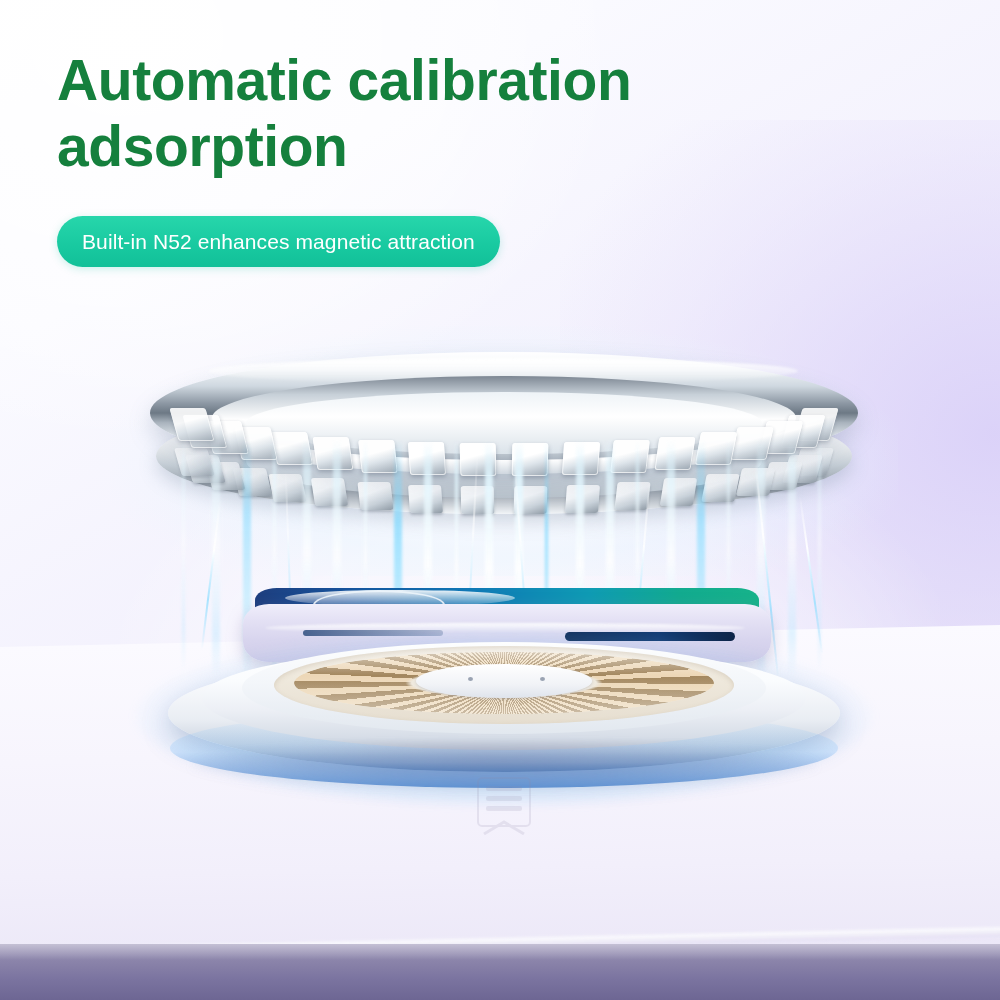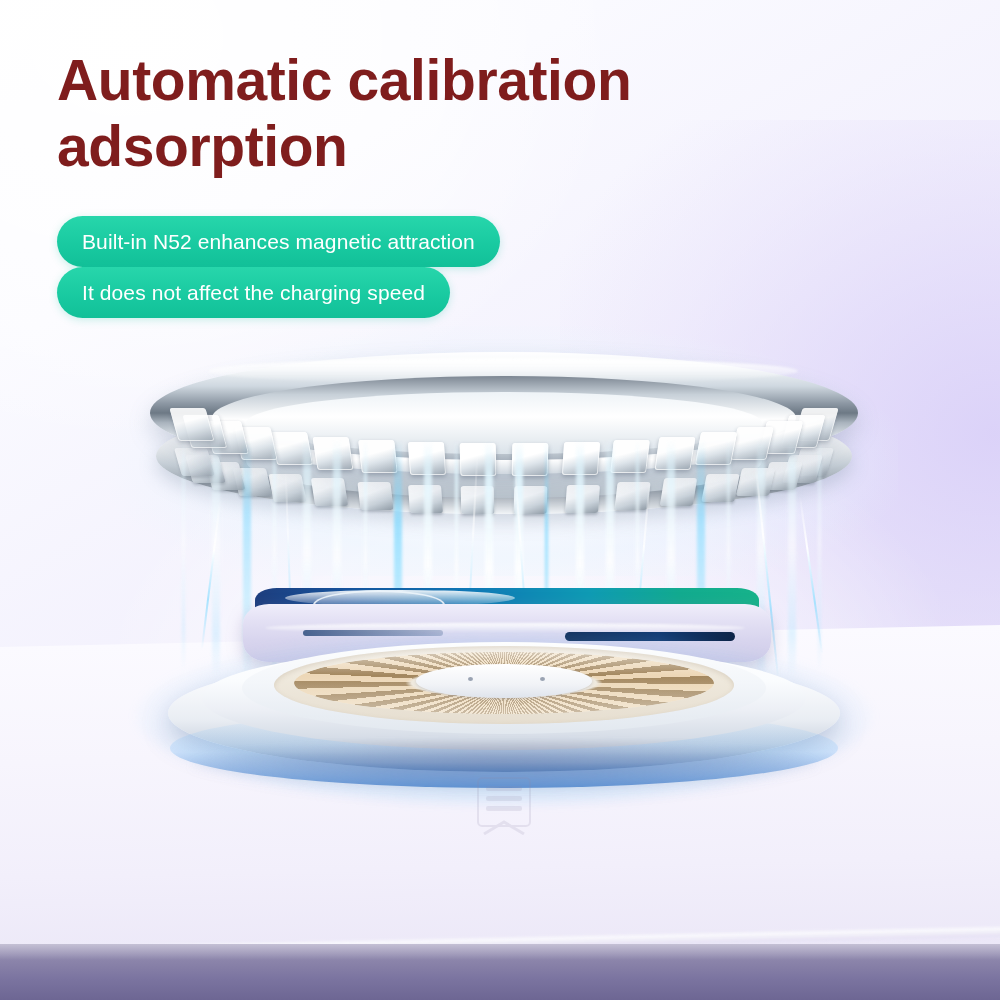--- a/index.html
+++ b/index.html
@@ -27,21 +27,21 @@
   .floor-edge{position:absolute;left:-60px;top:938px;width:1120px;height:10px;
     background:linear-gradient(180deg,rgba(255,255,255,.92),rgba(226,221,242,.9));
     transform:skewY(-1.25deg);filter:blur(1.4px);}
   .floor-front{position:absolute;left:0;top:944px;width:1000px;height:56px;
     background:linear-gradient(180deg,#9a93b6 0%,#8b84aa 30%,#7b74a0 62%,#6d6693 100%);}
   .floor-front-sheen{position:absolute;left:0;top:944px;width:1000px;height:16px;
     background:linear-gradient(180deg,rgba(255,255,255,.42),rgba(255,255,255,0));}
 
   
   .title{position:absolute;left:57px;top:47px;width:820px;
-    font-size:57px;line-height:66px;font-weight:600;color:#7f1d1d;letter-spacing:-.4px;}
+    font-size:57px;line-height:66px;font-weight:600;color:#15803d;letter-spacing:-.4px;}
   .title div{white-space:pre;}
 
   .badges{position:absolute;left:57px;top:216px;}
   .badge{display:inline-flex;align-items:center;box-sizing:border-box;
     height:51px;padding:0 25px;border-radius:26px;
     background:linear-gradient(180deg,#27d6ab 0%,#18c9a0 60%,#12c098 100%);
     color:#ffffff;font-size:21px;font-weight:400;letter-spacing:.1px;white-space:nowrap;
     box-shadow:0 2px 8px rgba(24,190,155,.22);}
   .badge-row{display:block;}
 
@@ -163,23 +163,20 @@
 
   <div class="title">
     <div>Automatic calibration</div>
     <div>adsorption</div>
   </div>
 
   <div class="badges">
     <div class="badge-row">
       <span class="badge">Built-in N52 enhances magnetic attraction</span>
     </div>
-    <div class="badge-row">
-      <span class="badge">It does not affect the charging speed</span>
-    </div>
   </div>
 
   <div class="ring-wrap">
     <div class="ring-halo"></div>
     <div class="ring-lower"></div>
     <div class="ring-lower-inner"></div>
     <div class="teeth-lower" id="teethLower">
         <i style="left: 641.04px; top: 49.5147px; width: 33px; height: 28px; opacity: 0.88; transform: skewX(-15.9deg);"></i>
         <i style="left: 629.961px; top: 56.8211px; width: 33px; height: 28px; opacity: 0.9; transform: skewX(-15.3deg);"></i>
         <i style="left: 610.275px; top: 63.7579px; width: 33px; height: 28px; opacity: 0.92; transform: skewX(-14.3deg);"></i>

